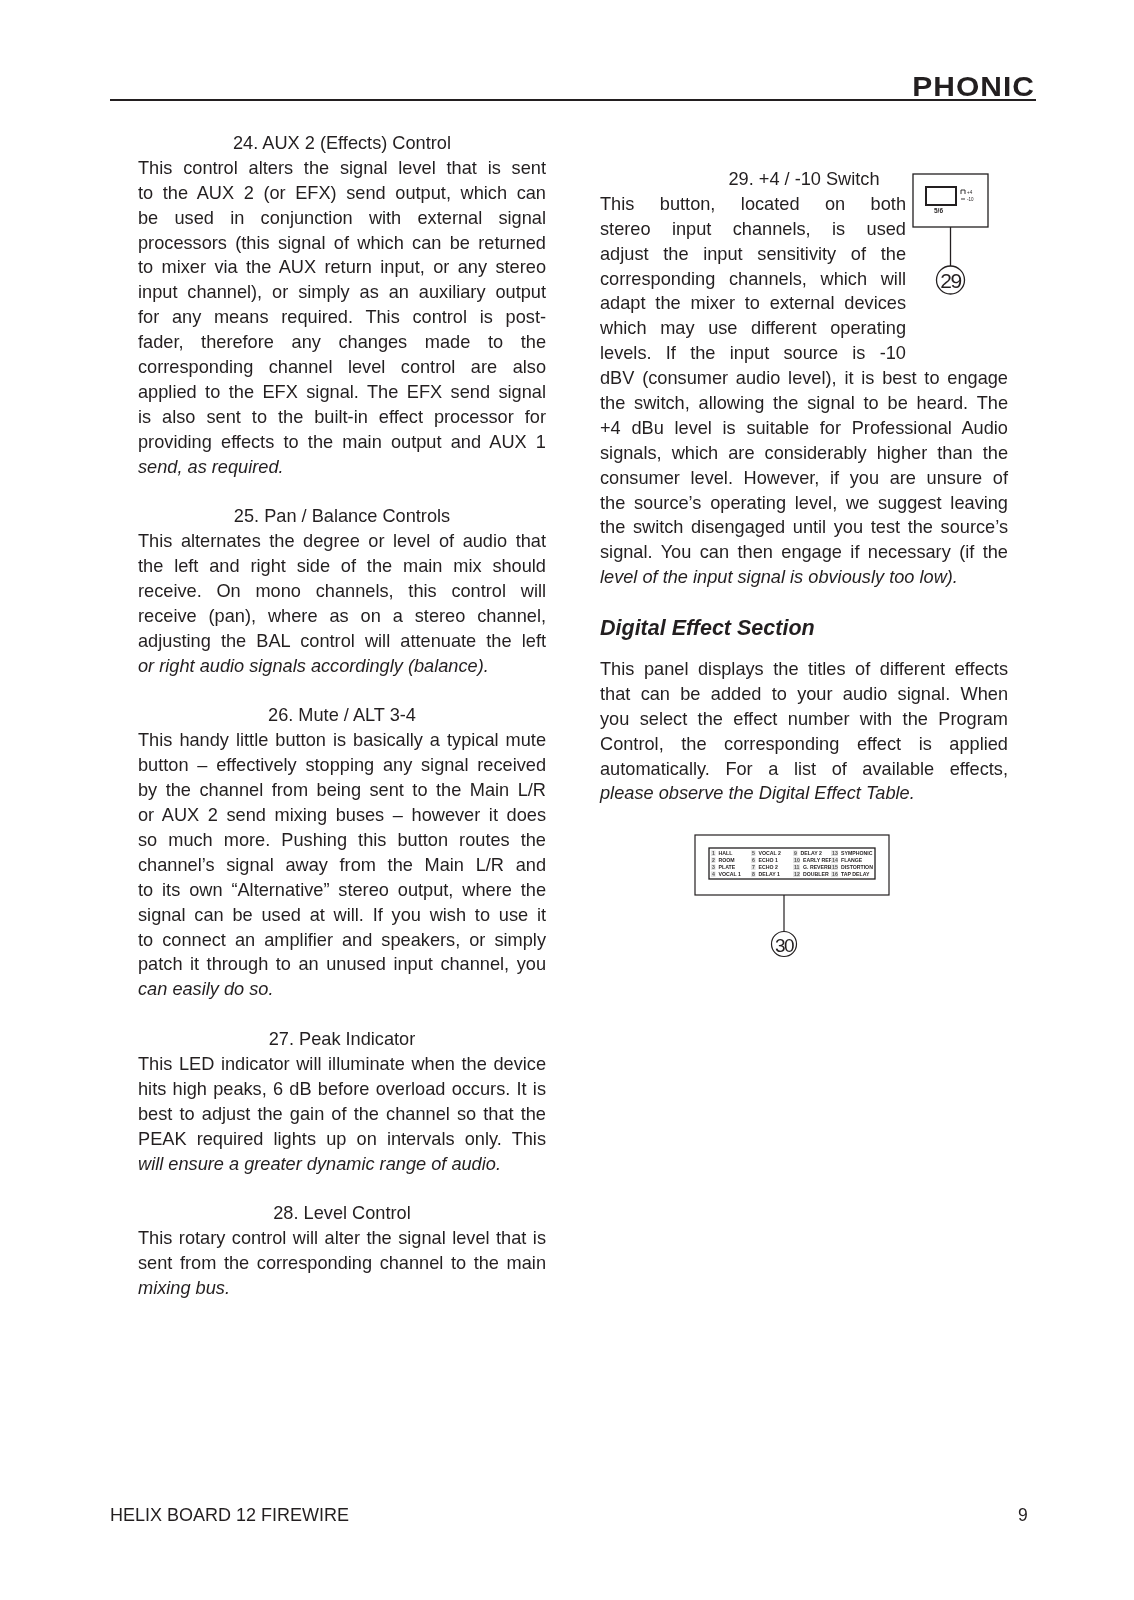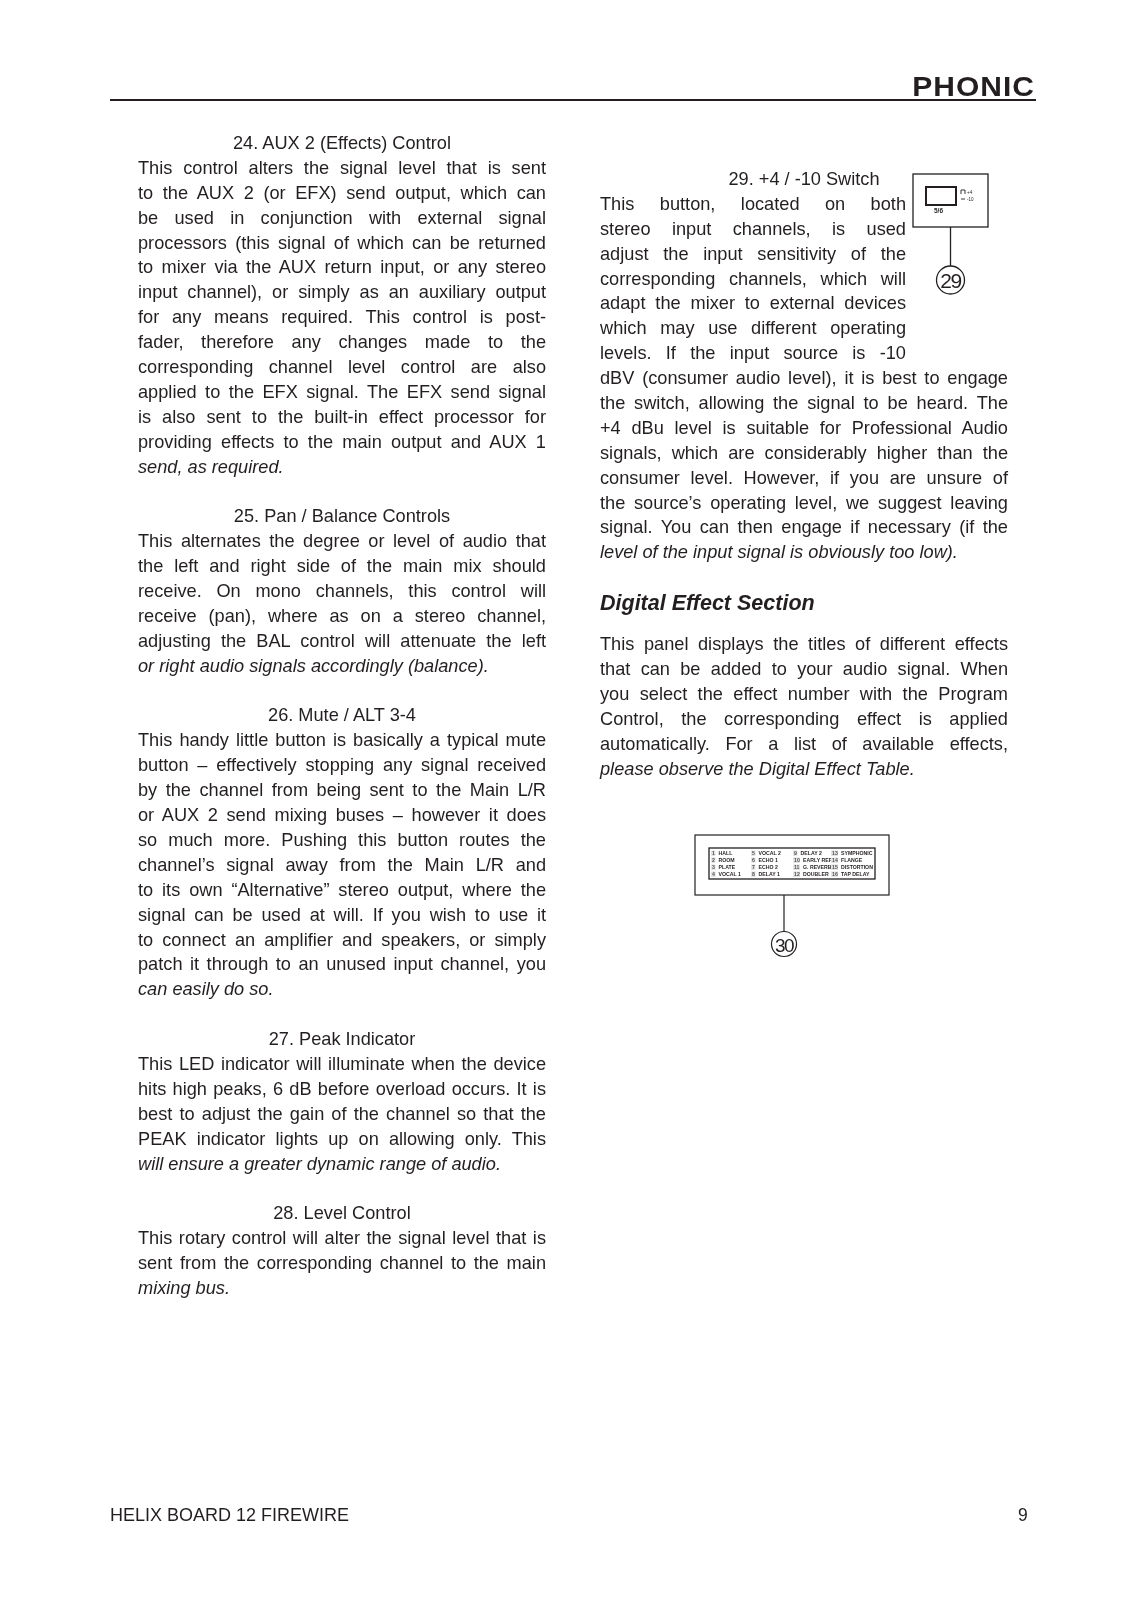--- a/index.html
+++ b/index.html
@@ -70,21 +70,21 @@
       <div class="ln">signal can be used at will. If you wish to use it</div>
       <div class="ln">to connect an amplifier and speakers, or simply</div>
       <div class="ln">patch it through to an unused input channel, you</div>
       <div class="ln last">can easily do so.</div>
     </div>
     <div class="sec">
       <div class="h">27. Peak Indicator</div>
       <div class="ln">This LED indicator will illuminate when the device</div>
       <div class="ln">hits high peaks, 6 dB before overload occurs. It is</div>
       <div class="ln">best to adjust the gain of the channel so that the</div>
-      <div class="ln">PEAK indicator lights up on allowing only. This</div>
+      <div class="ln">PEAK required lights up on intervals only. This</div>
       <div class="ln last">will ensure a greater dynamic range of audio.</div>
     </div>
     <div class="sec">
       <div class="h">28. Level Control</div>
       <div class="ln">This rotary control will alter the signal level that is</div>
       <div class="ln">sent from the corresponding channel to the main</div>
       <div class="ln last">mixing bus.</div>
     </div>
   </div>
 
@@ -100,20 +100,21 @@
         <div class="ln narrow">which may use different operating</div>
         <div class="ln narrow">levels. If the input source is -10</div>
       </div>
     <div id="sw-lines">
         <div class="ln">dBV (consumer audio level), it is best to engage</div>
         <div class="ln">the switch, allowing the signal to be heard. The</div>
         <div class="ln">+4 dBu level is suitable for Professional Audio</div>
         <div class="ln">signals, which are considerably higher than the</div>
         <div class="ln">consumer level. However, if you are unsure of</div>
         <div class="ln">the source’s operating level, we suggest leaving</div>
+        <div class="ln">the switch disengaged until you test the source’s</div>
         <div class="ln">signal. You can then engage if necessary (if the</div>
         <div class="ln last">level of the input signal is obviously too low).</div>
       </div>
   </div>
   <div class="section-title">Digital Effect Section</div>
   <div class="sec">
     <div id="disp-lines">
         <div class="ln">This panel displays the titles of different effects</div>
         <div class="ln">that can be added to your audio signal. When</div>
         <div class="ln">you select the effect number with the Program</div>

